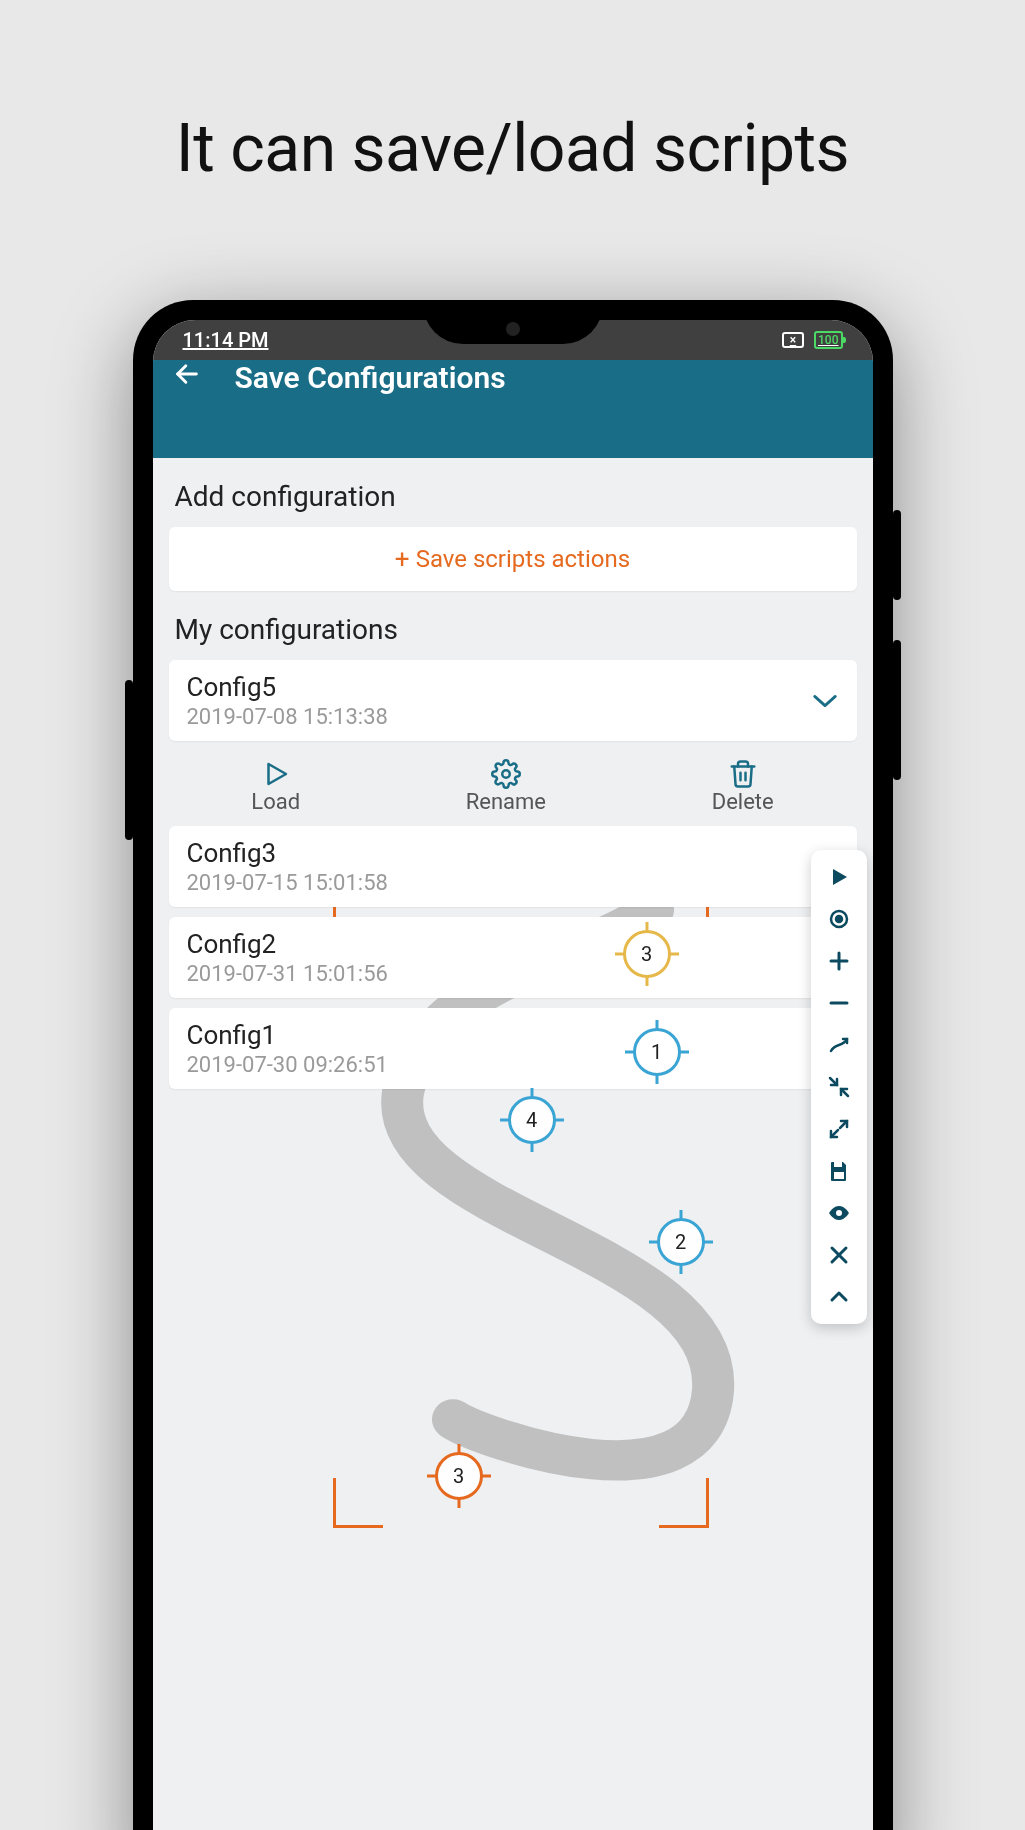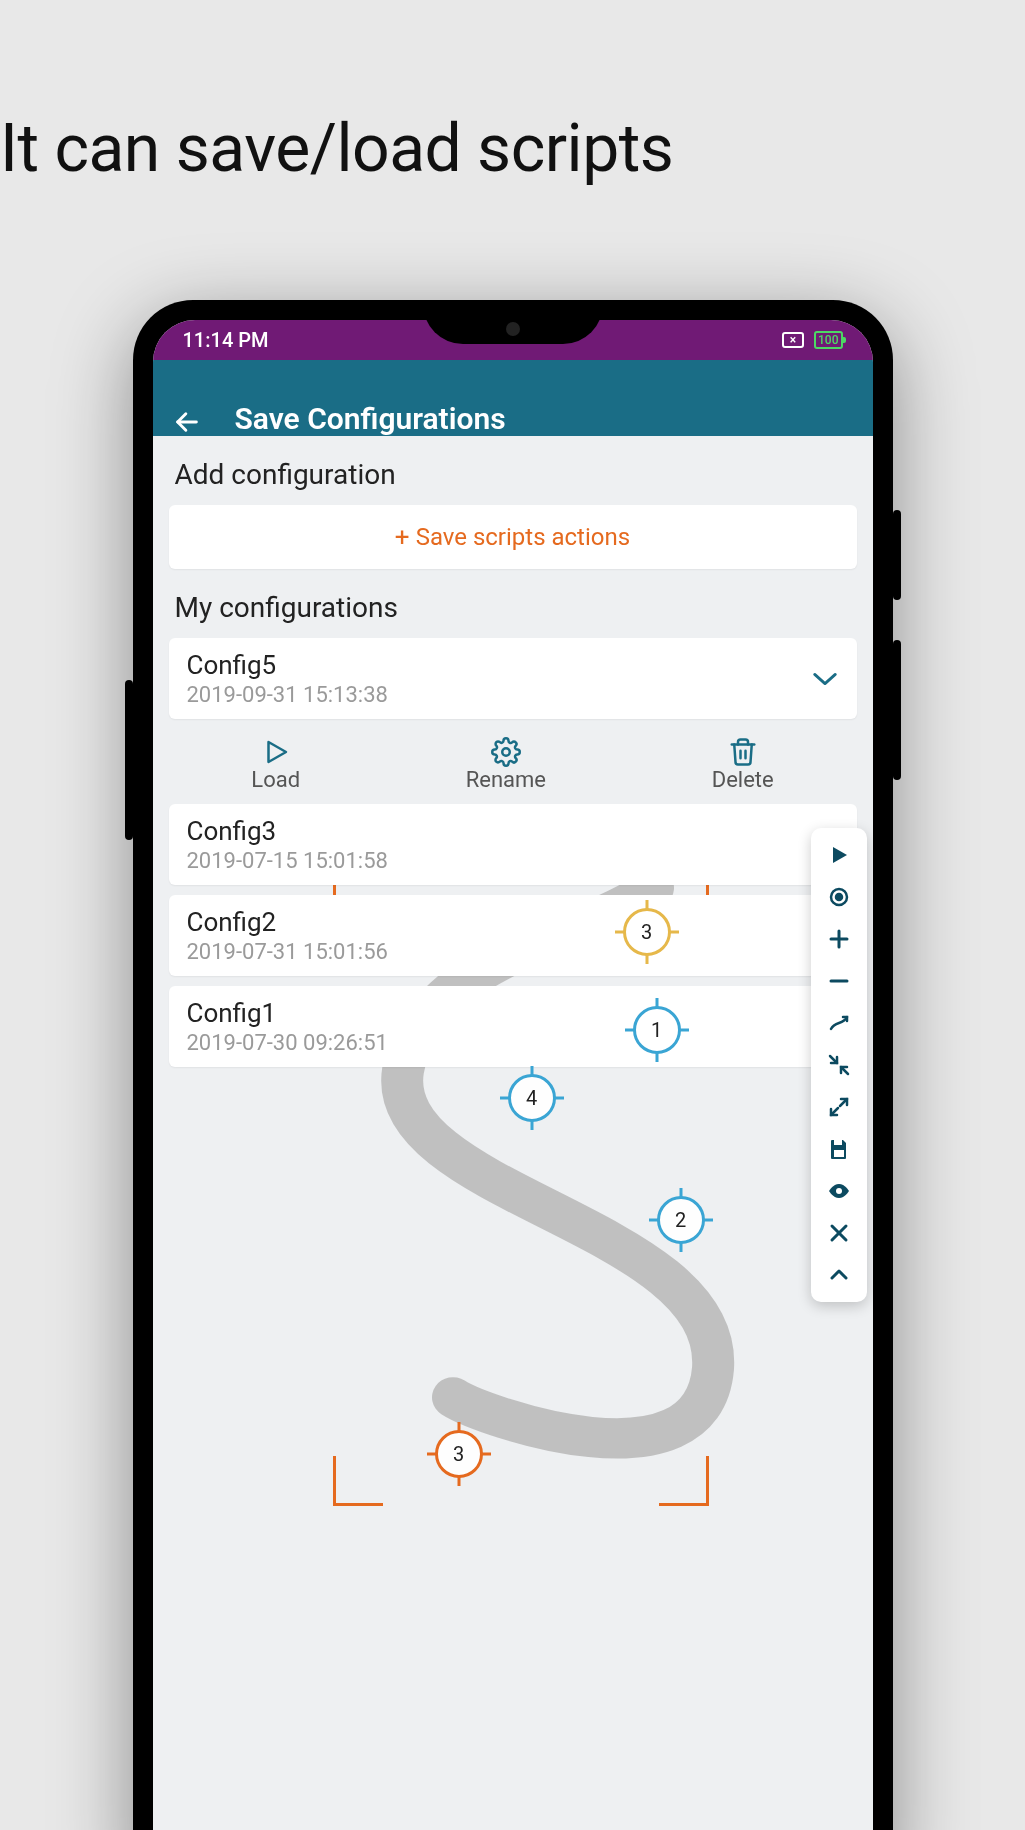--- a/index.html
+++ b/index.html
@@ -3,20 +3,21 @@
 <meta charset="utf-8">
 <style>
   * { box-sizing: border-box; margin: 0; padding: 0; }
   html, body { width: 1025px; height: 1830px; }
   body {
     font-family: -apple-system, Roboto, "Helvetica Neue", Arial, sans-serif;
     background: #e8e8e8;
     overflow: hidden;
   }
   .headline {
+    text-align: center;
     font-size: 66px;
     font-weight: 400;
     color: #111;
     margin-top: 110px;
     letter-spacing: -0.5px;
   }
   .phone {
     position: absolute;
     left: 50%;
     top: 300px;
@@ -58,28 +59,29 @@
   .side-btn.left1  { left: -8px; top: 380px; width: 8px; height: 160px; }
   .screen {
     position: relative;
     width: 100%; height: 100%;
     background: #eef0f2;
     border-radius: 42px;
     overflow: hidden;
   }
   .statusbar {
     height: 40px;
-    background: #701a75;
+    background: #404040;
     color: #fff;
     display: flex;
     align-items: center;
     justify-content: space-between;
     padding: 0 30px;
     font-size: 20px;
     font-weight: 500;
+    text-decoration: underline;
   }
   .statusbar .right { display: flex; gap: 10px; align-items: center; }
   .battery {
     display: inline-flex; align-items: center;
     border: 2px solid #4cd964;
     border-radius: 3px;
     padding: 0 2px;
     font-size: 12px;
     color: #4cd964;
     height: 18px;
@@ -95,25 +97,25 @@
   }
   .close-ind {
     border: 2px solid #fff;
     border-radius: 3px;
     width: 22px; height: 16px;
     display: inline-flex;
     align-items: center; justify-content: center;
     font-size: 12px; line-height: 1;
   }
   .appbar {
-    height: 76px;
+    height: 98px;
     background: #1a6d86;
     color: #fff;
     display: flex;
-    align-items: flex-end;
+    align-items: flex-start;
     padding: 0 20px;
     gap: 34px;
   }
   .appbar .back { width: 28px; height: 28px; }
   .appbar .title { font-size: 30px; font-weight: 600; }
   .content { position: relative; padding: 0 16px; height: calc(100% - 118px); }
   .section-label { font-size: 28px; color: #222; padding: 22px 6px 14px; }
   .card {
     background: #fff;
     border-radius: 6px;
@@ -280,21 +282,21 @@
       <div class="card save-btn">
         <span class="plus">+</span>
         <span>Save scripts actions</span>
       </div>
 
       <div class="section-label">My configurations</div>
 
       <div class="card config-item">
         <div>
           <div class="name">Config5</div>
-          <div class="date">2019-09-31 15:13:38</div>
+          <div class="date">2019-07-08 15:13:38</div>
         </div>
         <svg class="chevron" viewBox="0 0 24 14" fill="none" stroke="#1a6d86" stroke-width="2.5" stroke-linecap="round" stroke-linejoin="round">
             <polyline points="3 3 12 11 21 3"></polyline>
           </svg>
       </div>
 
       <div class="action-row">
         <div class="action-col">
           <svg viewBox="0 0 24 24" fill="none" stroke="#1a6d86" stroke-width="2" stroke-linecap="round" stroke-linejoin="round">
               <polygon points="6 4 20 12 6 20 6 4"></polygon>

